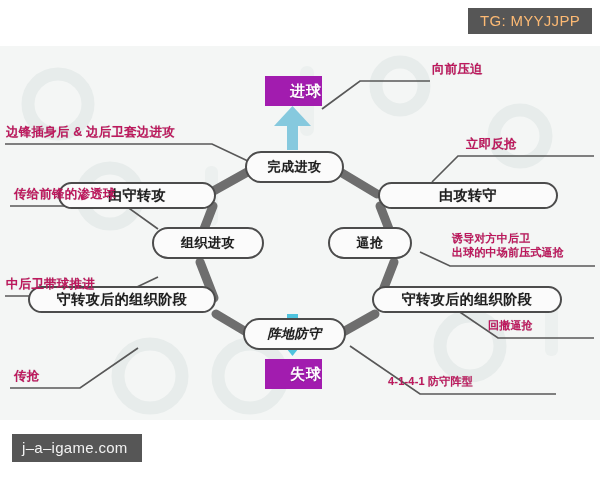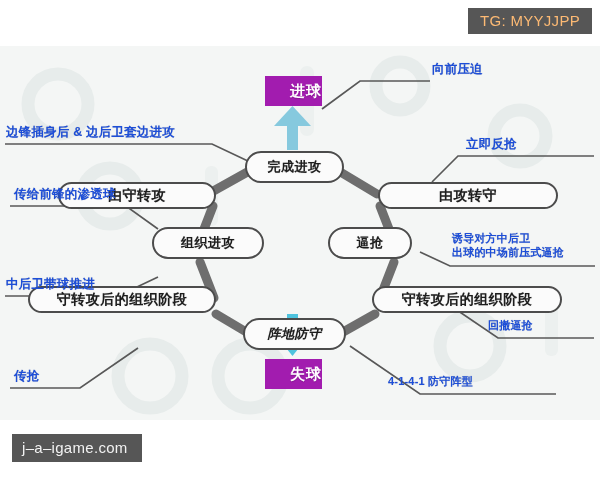--- a/index.html
+++ b/index.html
@@ -98,21 +98,21 @@
     display: flex;
     align-items: center;
     justify-content: flex-end;
     letter-spacing: 1px;
     text-shadow: 0 1px 1px rgba(0,0,0,.18);
   }
 
   
   .anno {
     position: absolute;
-    color: #1d4ed8;
+    color: #be185d;
     font-weight: bold;
     font-size: 12.5px;
     white-space: nowrap;
     letter-spacing: .2px;
     line-height: 1.25;
     text-shadow: 0 0 1px rgba(0,0,0,.2);
   }
   .anno.small { font-size: 11px; }
   .anno.two-line { white-space: normal; }
 </style>

